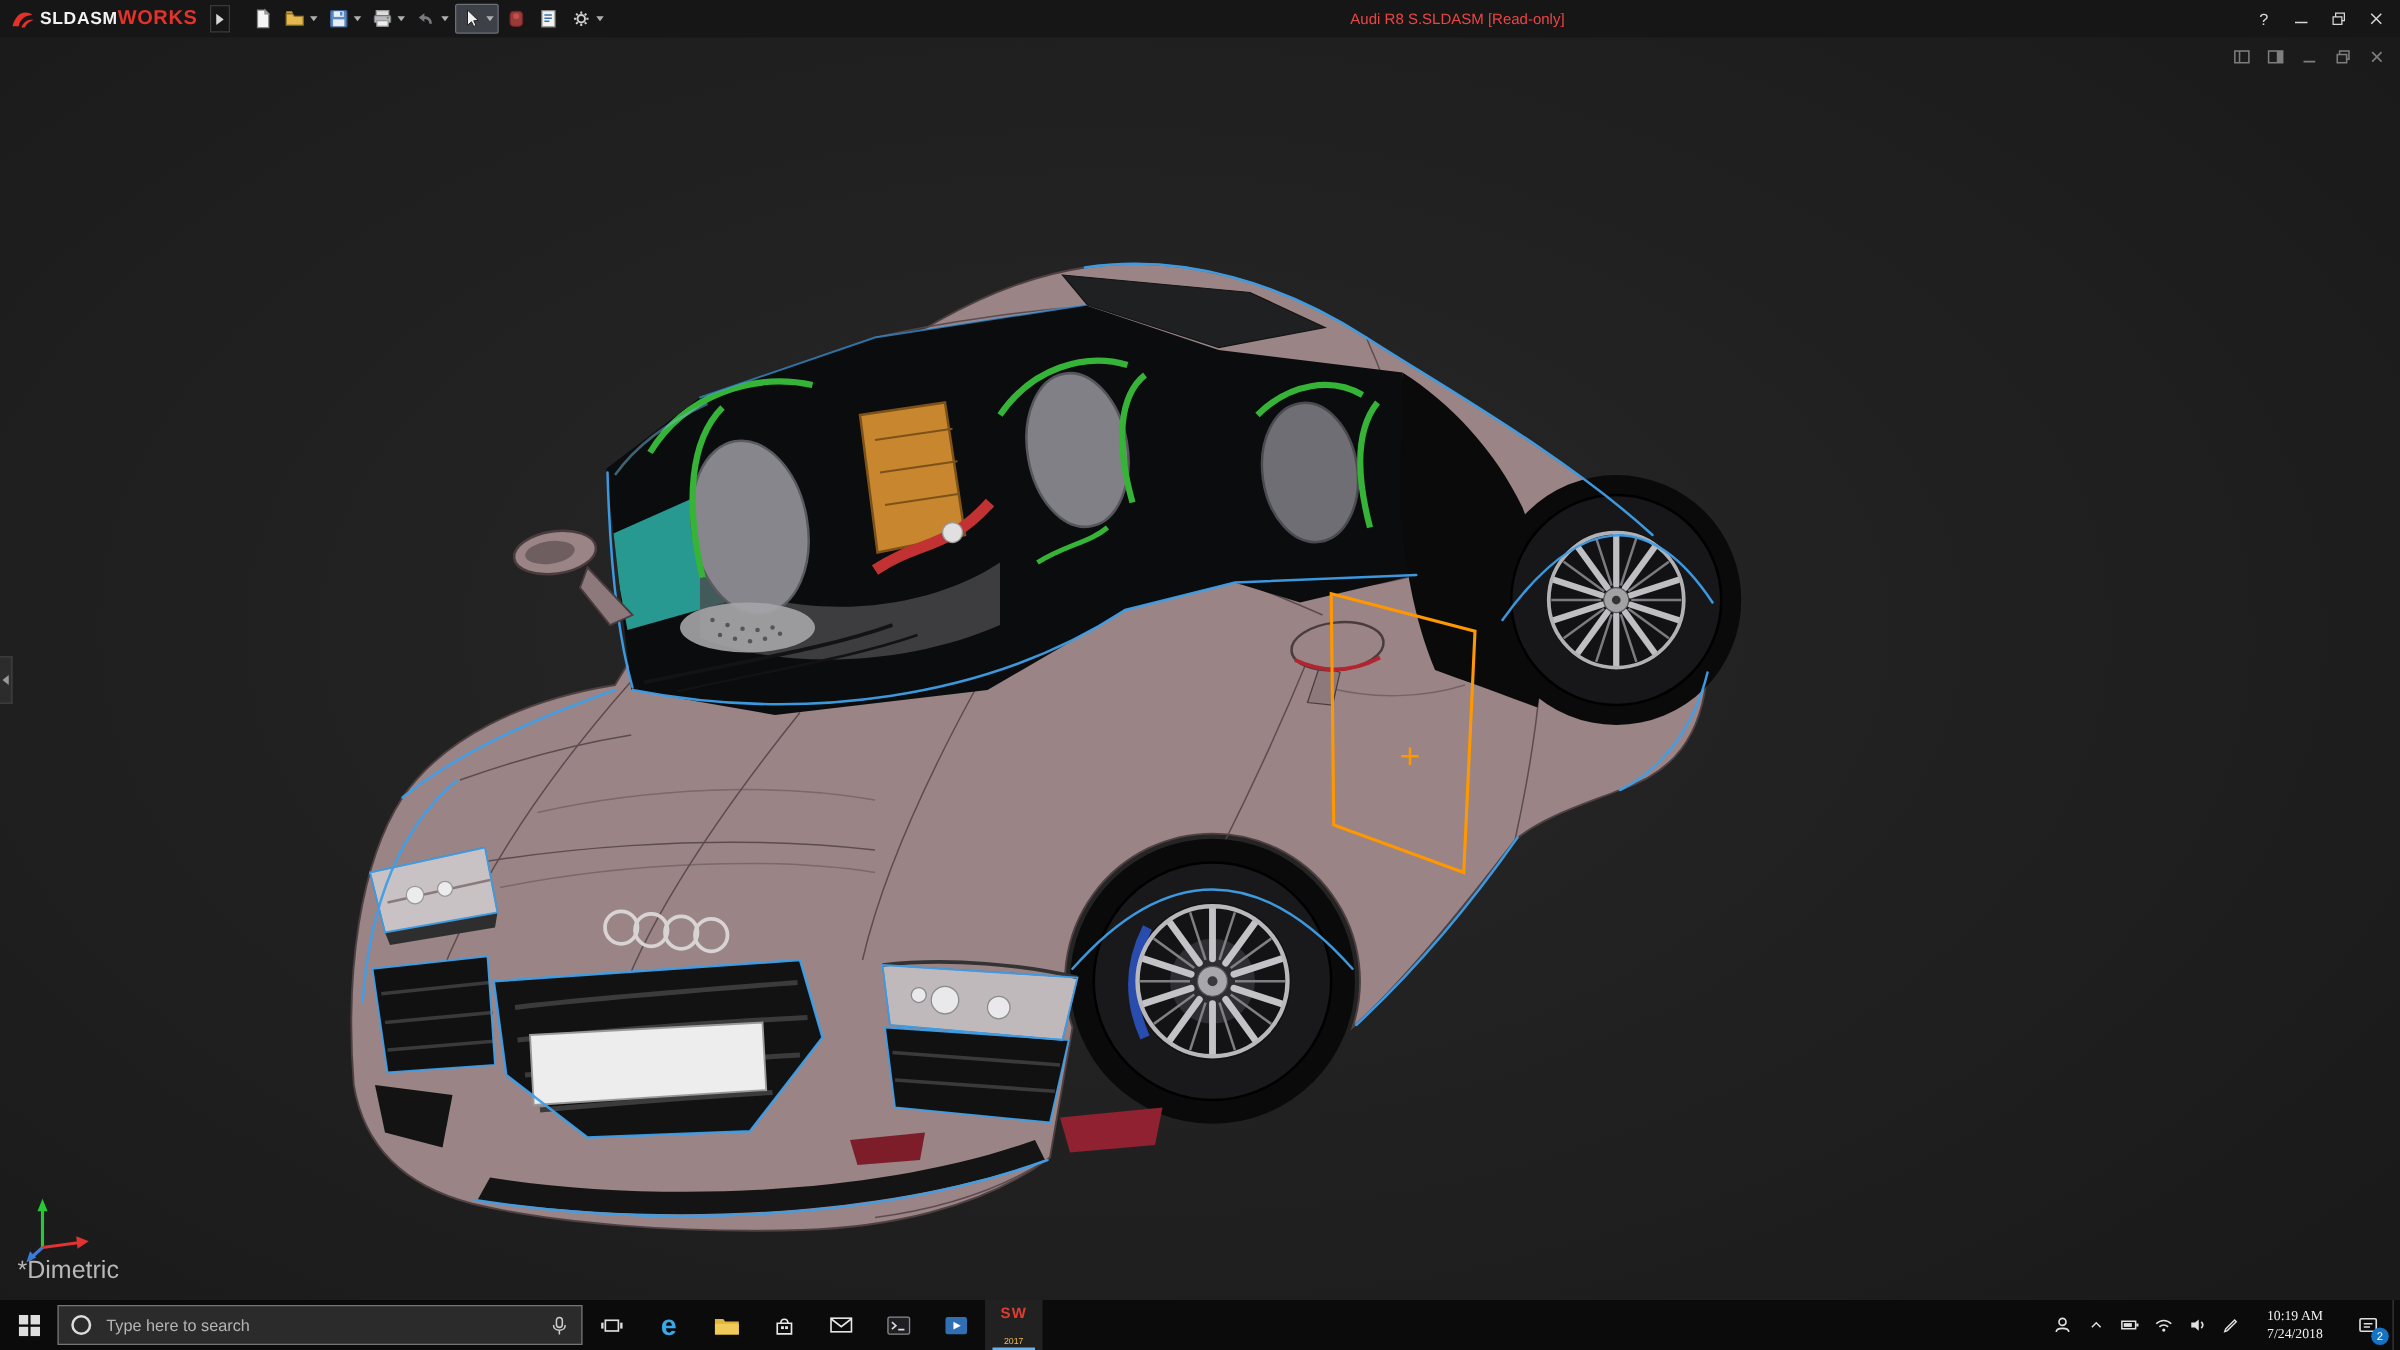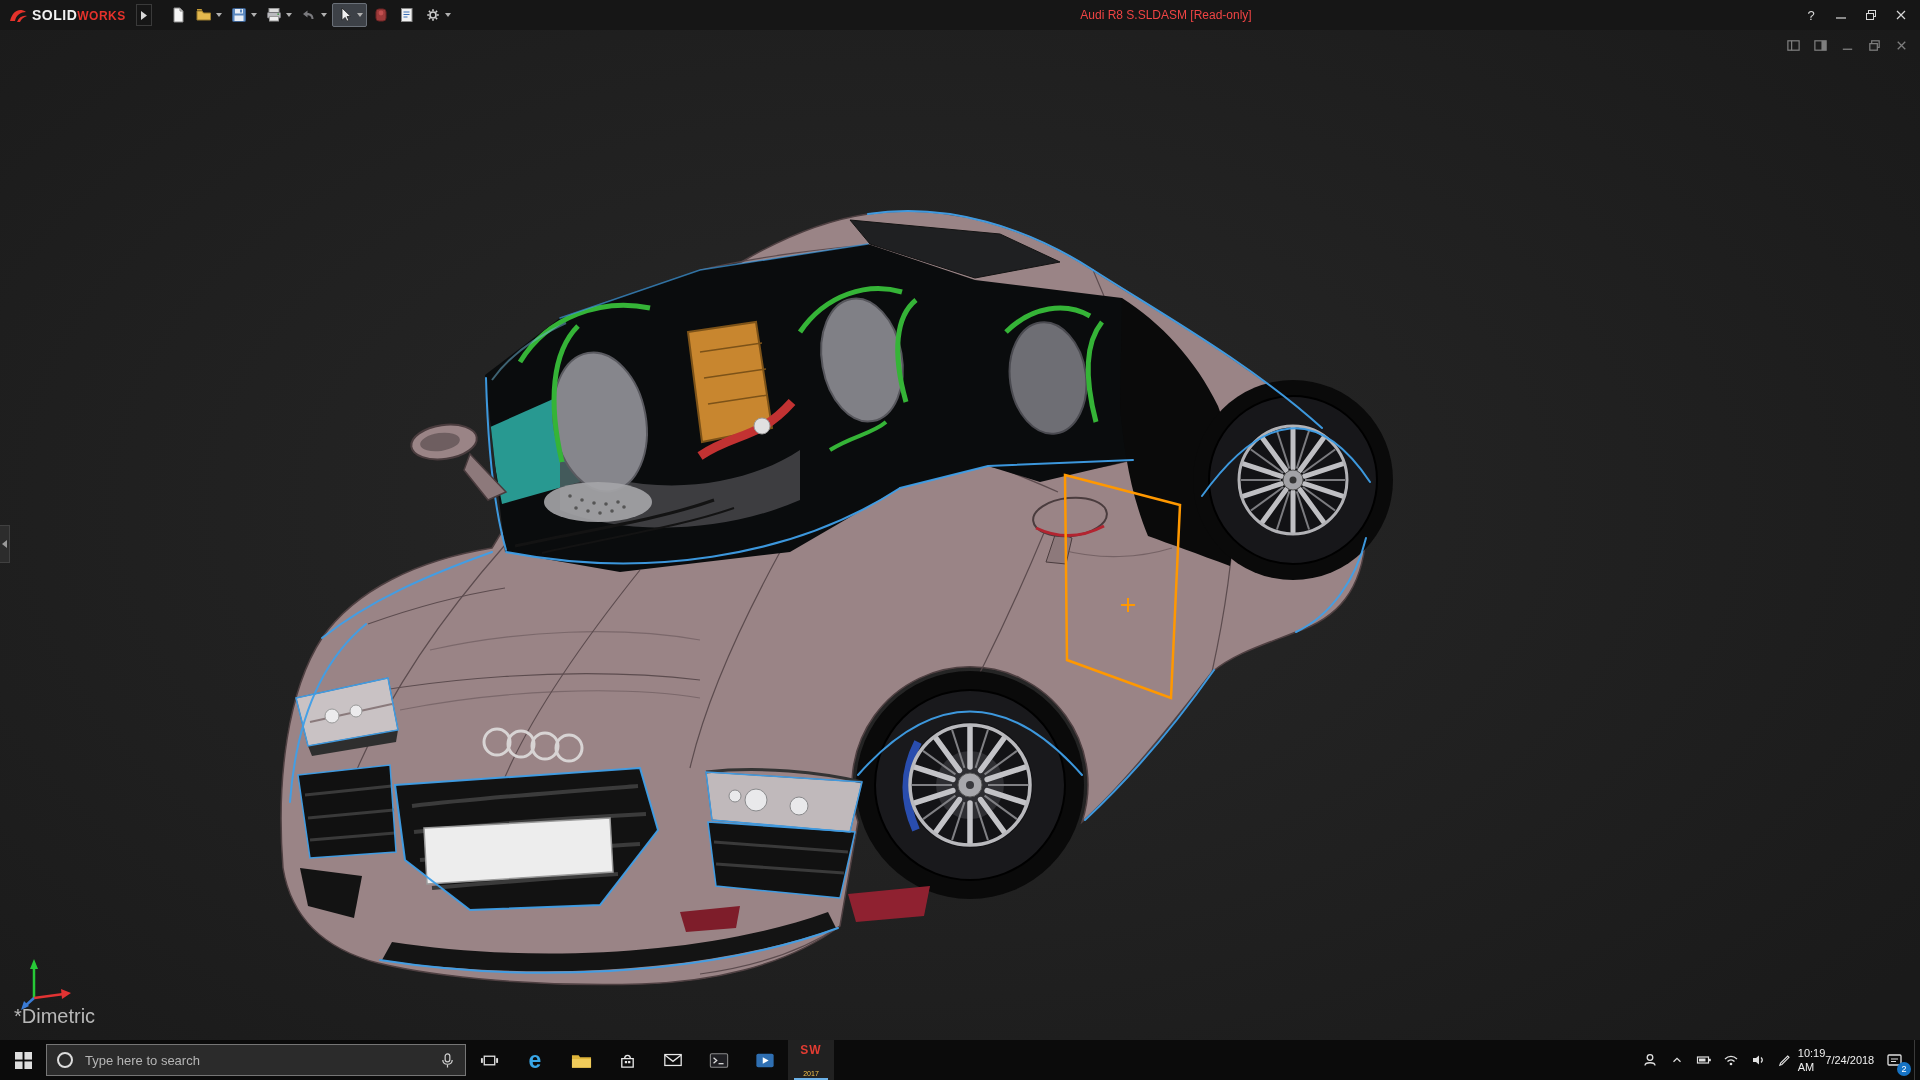--- a/index.html
+++ b/index.html
@@ -4,21 +4,21 @@
 <style>
   * { box-sizing: border-box; }
   html,body { margin:0; padding:0; width:1920px; height:1080px; overflow:hidden;
               background:#202020; font-family:"Liberation Sans", sans-serif; }
 
   
   .titlebar { position:fixed; top:0; left:0; right:0; height:30px; background:#161616;
               display:flex; align-items:center; color:#ddd; z-index:30; }
   .logo { display:flex; align-items:center; gap:4px; padding:0 10px 0 8px; }
   .logo-solid { color:#f2f2f2; font-weight:bold; font-size:14px; letter-spacing:.5px; }
-  .logo-works { color:#e4322b; font-weight:bold; font-size:12px; letter-spacing:.5px; }
+  .logo-works { color:#e4322b; font-weight:bold; font-size:16px; letter-spacing:.5px; }
   .flyout-btn { width:16px; height:22px; display:flex; align-items:center; justify-content:center;
                 border:1px solid #3a3a3a; margin-right:14px; }
   .qat { display:flex; align-items:center; gap:2px; }
   .qat-btn { display:flex; align-items:center; height:24px; padding:0 3px; border-radius:2px; }
   .qat-btn.active { background:#3d4147; border:1px solid #6a7078; }
   .caret { width:0; height:0; border-left:3px solid transparent; border-right:3px solid transparent;
            border-top:4px solid #b0b0b0; margin-left:3px; }
   .doc-title { position:absolute; left:1166px; transform:translateX(-50%); top:0; height:30px;
                line-height:30px; font-size:12px; color:#ef4444; white-space:nowrap; }
   .win-controls { position:absolute; right:4px; top:0; height:30px; display:flex; align-items:center; }
@@ -49,38 +49,38 @@
                   font-family:"Liberation Sans", sans-serif; }
   .search-input::placeholder { color:#b5b5b5; }
   .edge-e { font-size:23px; font-weight:bold; color:#39a7e8; line-height:1; }
   .sw-btn { background:rgba(255,255,255,.09); }
   .sw-stack { display:flex; flex-direction:column; align-items:center; line-height:1;gap:12px; }
   .sw-glyph { color:#e23c32; font-weight:800; font-size:12px; letter-spacing:1px; }
   .sw-year { color:#f2c04a; font-size:7px; margin-top:2px; }
   .run-indicator { position:absolute; bottom:0; left:6px; right:6px; height:2px; background:#6cb2e8; }
   .tb-spacer { flex:1; }
   .tray-btn { width:27px; display:flex; align-items:center; justify-content:center; }
-  .clock { width:76px; display:flex; flex-direction:row; justify-content:center; align-items:center;
-           font-size:11px; line-height:14px; color:#f0f0f0; }
+  .clock { width:76px; display:flex; flex-direction:column; justify-content:center; align-items:center;
+           font-size:11px; line-height:14px; color:#f0f0f0;font-family:Liberation Serif, serif; }
   .action-center { width:40px; position:relative; }
   .ac-badge { position:absolute; right:3px; bottom:4px; min-width:14px; height:14px; border-radius:8px;
               background:#1673c4; color:#fff; font-size:9px; display:flex; align-items:center;
               justify-content:center; padding:0 3px; }
   .show-desktop { width:6px; border-left:1px solid #3a3a3a; }
 </style>
 </head>
 <body>
 
 <div class="titlebar">
   <div class="logo">
     <svg width="20" height="18" viewBox="0 0 20 18">
       <path d="M2,15 C5,4 12,2 18,6 C13,6 8,9 7,15 Z" fill="#e4322b"></path>
       <path d="M9,16 C11,11 15,9 19,10 C16,11 13,13 12,16 Z" fill="#e4322b"></path>
     </svg>
-    <span><span class="logo-solid">SOLID</span><span class="logo-works">WORKS</span></span>
+    <span><span class="logo-solid">SLDASM</span><span class="logo-works">WORKS</span></span>
   </div>
 
   <div class="flyout-btn">
     <svg width="7" height="9" viewBox="0 0 7 9">
       <path d="M1,0 L7,4.5 L1,9 Z" fill="#d8d8d8"></path>
     </svg>
   </div>
 
   <div class="qat">
     <div class="qat-btn">

